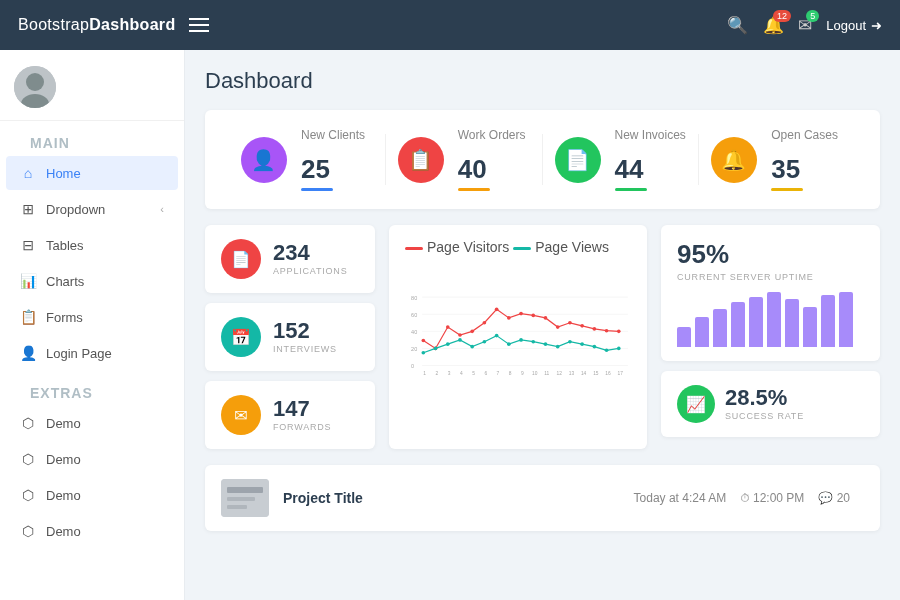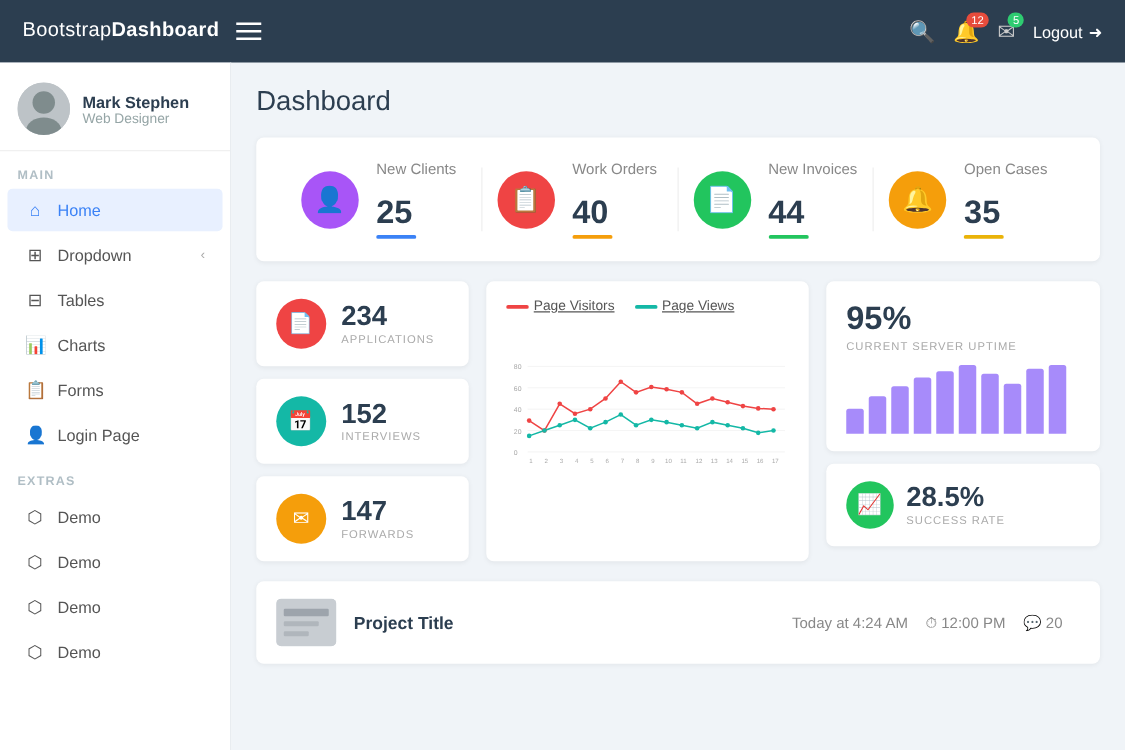--- a/index.html
+++ b/index.html
@@ -37,21 +37,21 @@
       flex-direction: column;
       flex-shrink: 0;
       overflow-y: auto;
       padding-bottom: 12px;
     }
     .sidebar-profile { display: flex; align-items: center; gap: 10px; padding: 16px 14px 12px; border-bottom: 1px solid #f0f0f0; }
     .avatar { width: 42px; height: 42px; border-radius: 50%; background: #bdc3c7; overflow: hidden; flex-shrink: 0; }
     .avatar svg { width: 100%; height: 100%; }
     .profile-name { font-size: 13px; font-weight: 600; color: #2c3e50; }
     .profile-role { font-size: 11px; color: #95a5a6; }
-    .sidebar-section-label { font-size: 10px; color: #b0bec5; font-weight: 700; letter-spacing: 1px; padding: 14px 14px 4px; text-transform: uppercase; }
+    .sidebar-section-label { font-size: 14px; color: #b0bec5; font-weight: 700; letter-spacing: 1px; padding: 14px 14px 4px; text-transform: uppercase; margin-left: 16px; }
     .sidebar-item { display: flex; align-items: center; gap: 10px; padding: 9px 14px; cursor: pointer; font-size: 13px; color: #555; border-radius: 4px; margin: 1px 6px; }
     .sidebar-item.active { background: #e8f0ff; color: #3b82f6; }
     .sidebar-item .si-icon { width: 16px; text-align: center; font-size: 14px; }
     .sidebar-item .si-arrow { margin-left: auto; font-size: 11px; color: #aaa; }
 
     
     .content { flex: 1; overflow-y: auto; padding: 18px 20px; }
     .page-title { font-size: 22px; color: #2c3e50; font-weight: 400; margin-bottom: 16px; }
 
     
@@ -80,21 +80,21 @@
     .mini-card { background: #fff; border-radius: 6px; padding: 14px 16px; box-shadow: 0 1px 4px rgba(0,0,0,0.06); display: flex; align-items: center; gap: 12px; }
     .mini-icon { width: 40px; height: 40px; border-radius: 50%; display: flex; align-items: center; justify-content: center; font-size: 16px; flex-shrink: 0; }
     .mini-icon.red { background: #ef4444; color: #fff; }
     .mini-icon.teal { background: #14b8a6; color: #fff; }
     .mini-icon.amber { background: #f59e0b; color: #fff; }
     .mini-val { font-size: 22px; font-weight: 700; color: #2c3e50; line-height: 1; }
     .mini-lbl { font-size: 9px; color: #aaa; text-transform: uppercase; letter-spacing: 0.8px; margin-top: 2px; }
 
     
     .chart-card { flex: 1; background: #fff; border-radius: 6px; padding: 14px 16px; box-shadow: 0 1px 4px rgba(0,0,0,0.06); min-width: 0; }
-    .chart-legend { display: flex; gap: 16px; margin-bottom: 10px; font-size: 11px; color: #555; text-decoration: underline; }
+    .chart-legend { display: flex; gap: 4px; margin-bottom: 10px; font-size: 14px; color: #555; }
     .legend-dot { display: inline-block; width: 18px; height: 3px; border-radius: 2px; vertical-align: middle; margin-right: 4px; }
     .legend-dot.red { background: #ef4444; }
     .legend-dot.teal { background: #14b8a6; }
 
     
     .right-panel { width: 219px; flex-shrink: 0; display: flex; flex-direction: column; gap: 10px; }
     .uptime-card { background: #fff; border-radius: 6px; padding: 14px 16px; box-shadow: 0 1px 4px rgba(0,0,0,0.06); }
     .uptime-pct { font-size: 26px; font-weight: 700; color: #2c3e50; }
     .uptime-label { font-size: 9px; color: #aaa; text-transform: uppercase; letter-spacing: 0.8px; margin-top: 2px; margin-bottom: 10px; }
     .bar-chart { display: flex; align-items: flex-end; gap: 4px; height: 55px; }
@@ -147,24 +147,20 @@
 <div class="main-layout">
 
   <aside class="sidebar">
     <div class="sidebar-profile">
       <div class="avatar">
         <svg viewBox="0 0 42 42" xmlns="http://www.w3.org/2000/svg">
           <rect width="42" height="42" fill="#bdc3c7"></rect>
           <circle cx="21" cy="16" r="9" fill="#7f8c8d"></circle>
           <ellipse cx="21" cy="38" rx="14" ry="10" fill="#7f8c8d"></ellipse>
         </svg>
-      </div>
-      <div>
-        <div class="profile-name">Mark Stephen</div>
-        <div class="profile-role">Web Designer</div>
       </div>
     </div>
     <div class="sidebar-section-label">MAIN</div>
     <div class="sidebar-item active">
       <span class="si-icon">⌂</span>
       <span>Home</span>
     </div>
     <div class="sidebar-item">
       <span class="si-icon">⊞</span>
       <span>Dropdown</span>

